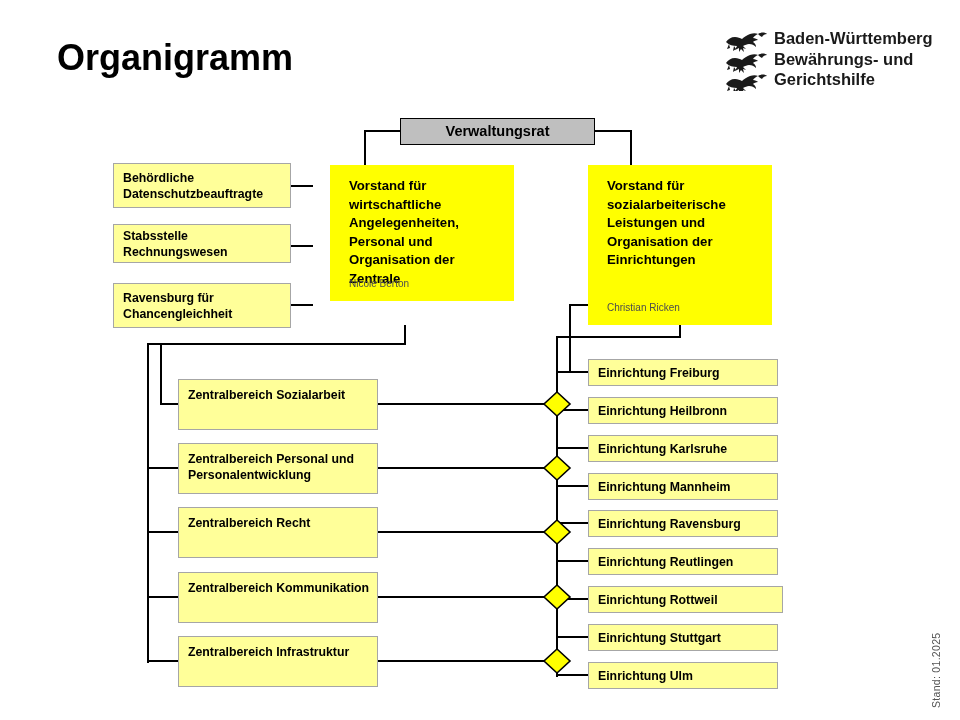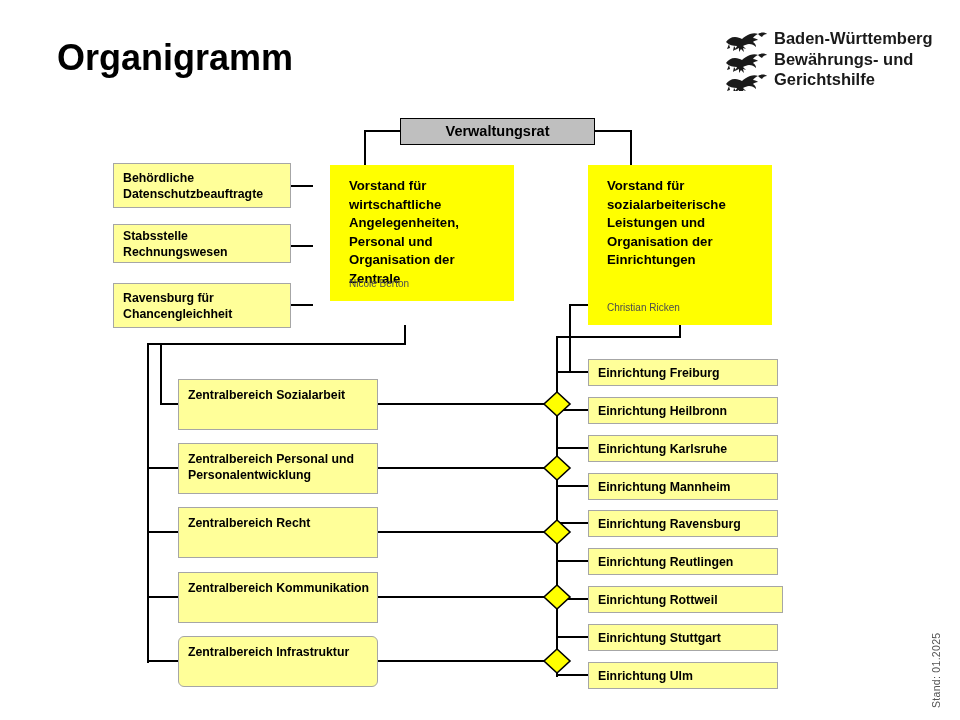--- a/index.html
+++ b/index.html
@@ -192,21 +192,21 @@
   </div>
 
   <div class="box box-pale pad-top" style="left:178px;top:507px;width:200px;height:51px;">
     <div class="txt">Zentralbereich Recht</div>
   </div>
 
   <div class="box box-pale pad-top" style="left:178px;top:572px;width:200px;height:51px;">
     <div class="txt">Zentralbereich Kommunikation</div>
   </div>
 
-  <div class="box box-pale pad-top" style="left:178px;top:636px;width:200px;height:51px;border-radius:6px;">
+  <div class="box box-pale pad-top" style="left:178px;top:636px;width:200px;height:51px;">
     <div class="txt">Zentralbereich Infrastruktur</div>
   </div>
 
   <div class="box box-pale" style="left:588px;top:359px;width:190px;height:27px;">
     <div class="txt">Einrichtung Freiburg</div>
   </div>
 
   <div class="box box-pale" style="left:588px;top:397px;width:190px;height:27px;padding-left:20px;">
     <div class="txt">Einrichtung Heilbronn</div>
   </div>

